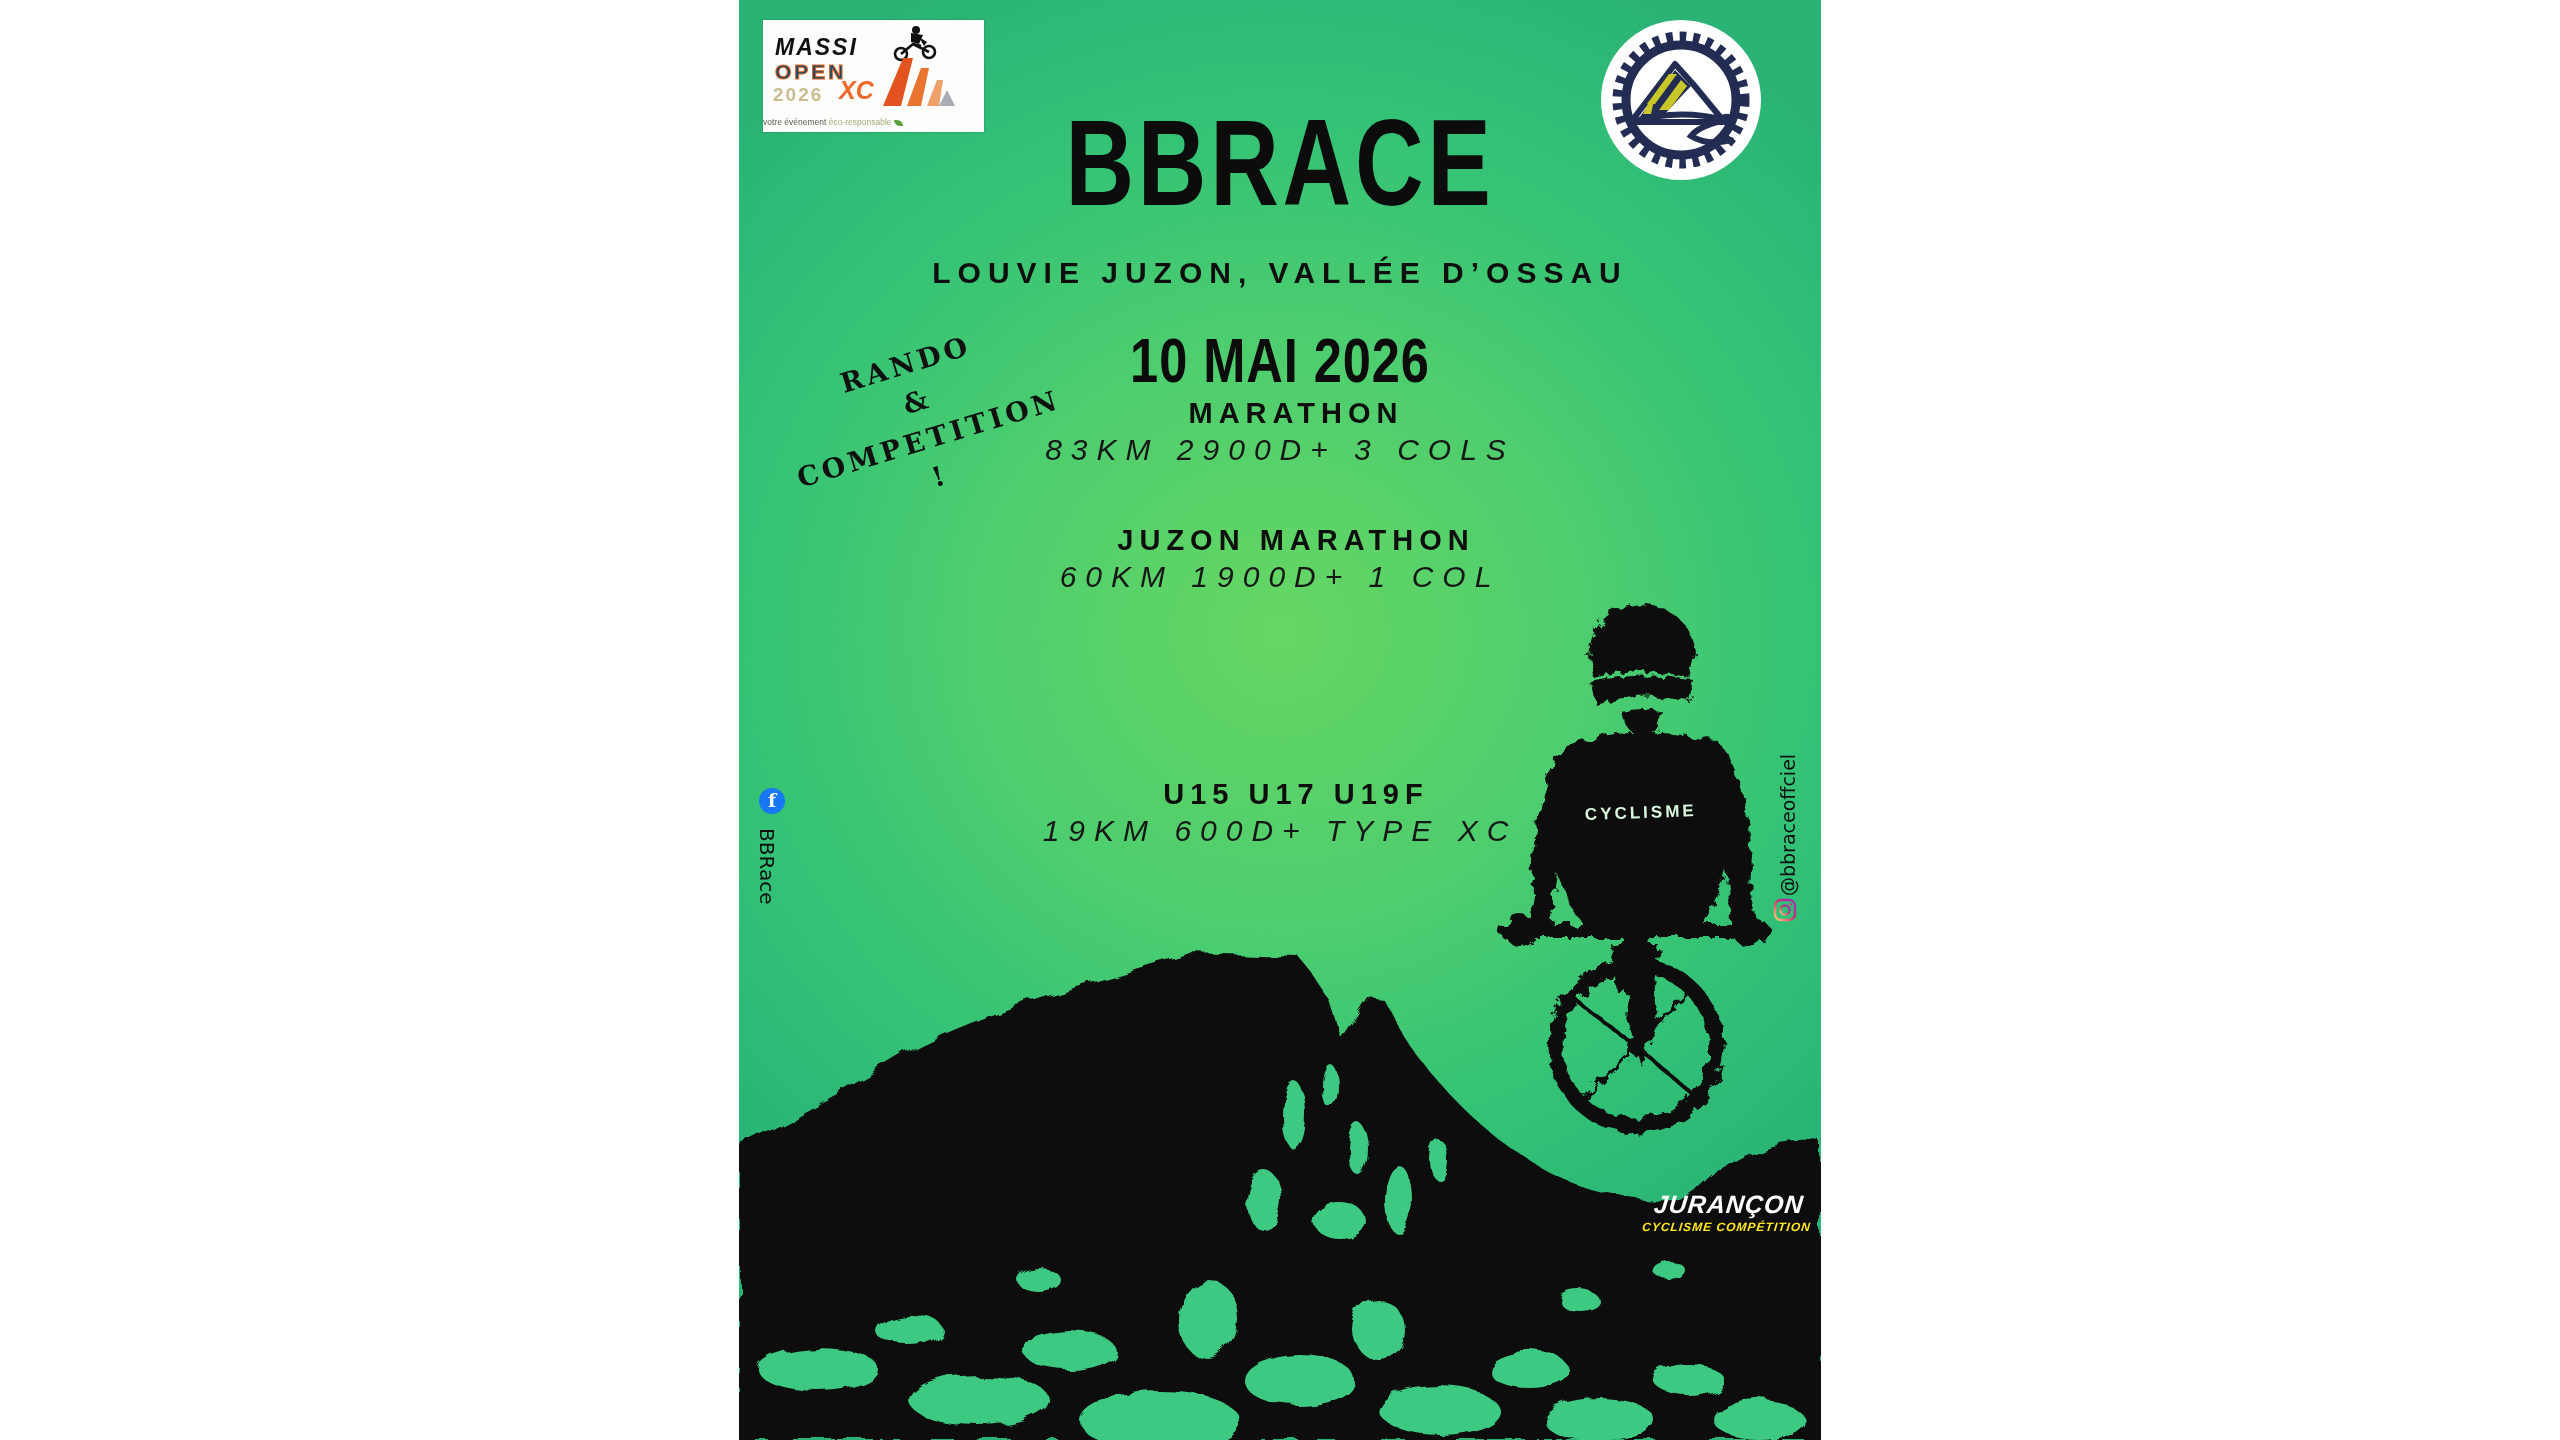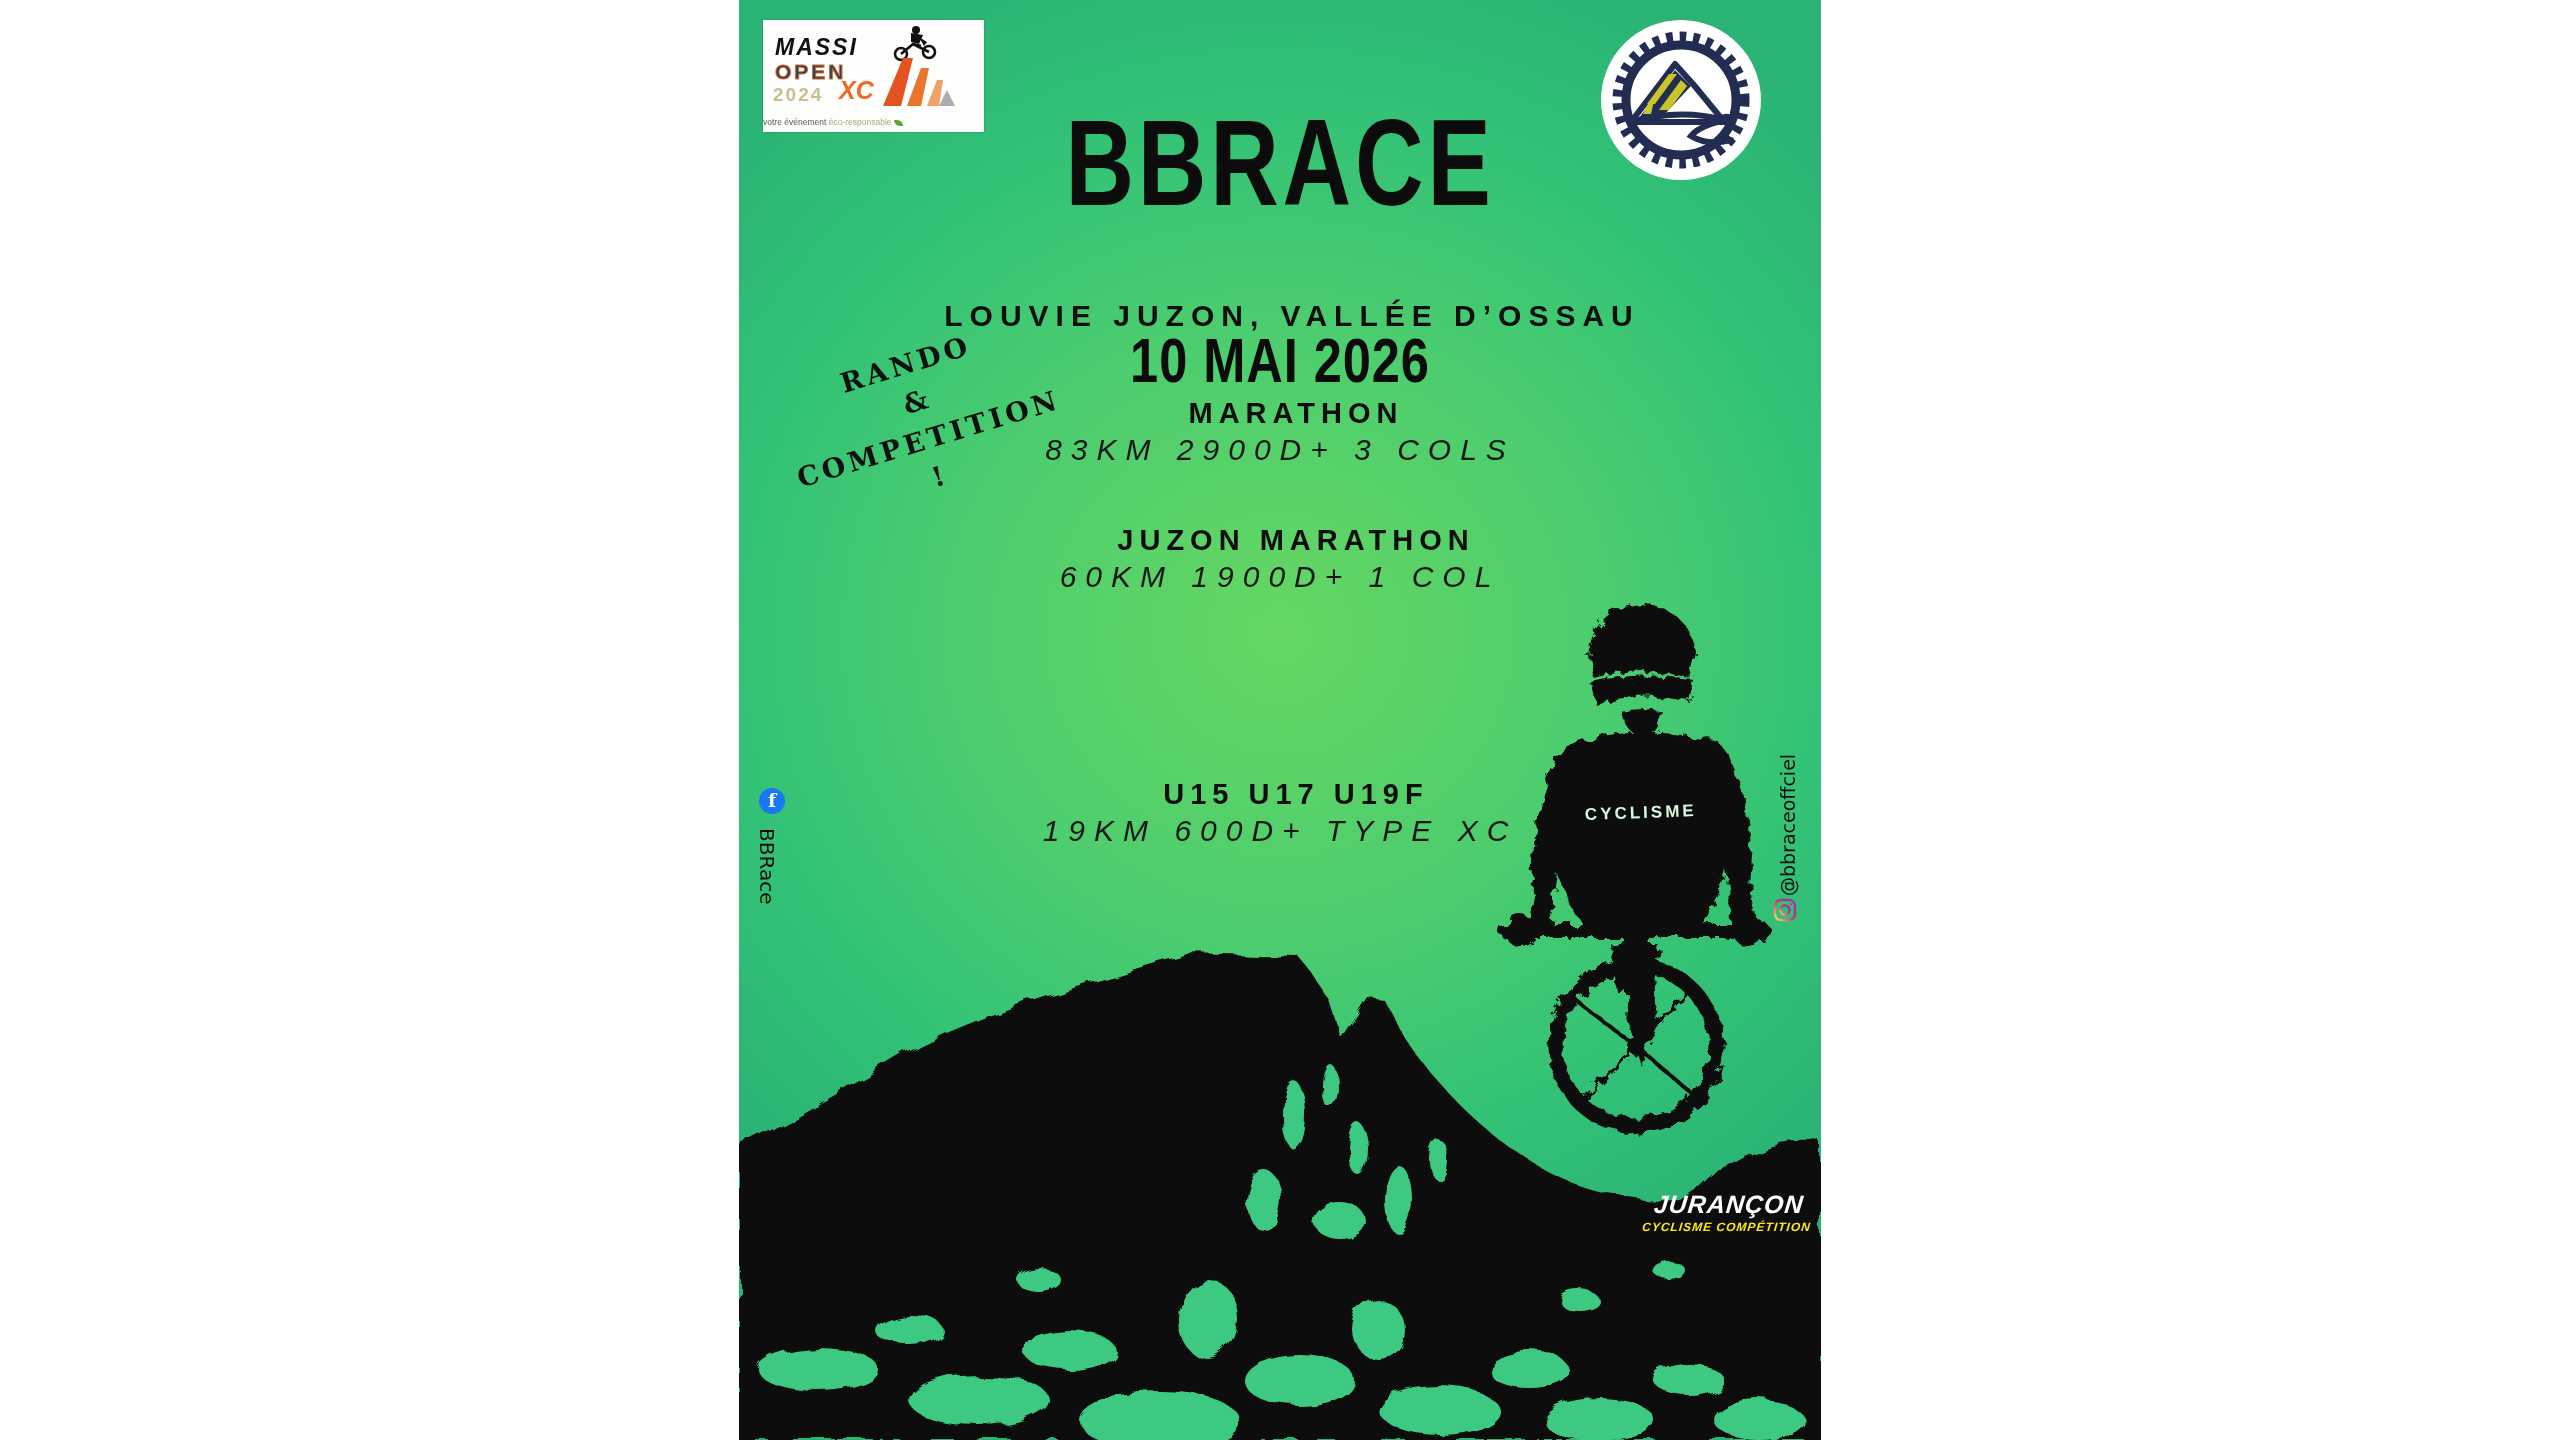--- a/index.html
+++ b/index.html
@@ -31,22 +31,22 @@
           border-radius:0 6px 0 6px; vertical-align:middle; }
 
   
   .club-badge { position:absolute; left:860px; top:18px; width:164px; height:164px; }
 
   
   .title { position:absolute; left:0; top:104px; width:100%; height:120px;
            line-height:118px; text-align:center; font-size:100px; font-weight:700;
            color:#0c0c0c; letter-spacing:4px;
            transform:scale(0.95,1.22); }
-  .location { position:absolute; left:12px; top:256px; width:100%; text-align:center;
-              font-size:30px; font-weight:700; letter-spacing:7px; color:#0e0e0e;margin-top:43px; }
+  .location { position:absolute; left:0; top:256px; width:100%; text-align:center;
+              font-size:30px; font-weight:700; letter-spacing:7px; color:#0e0e0e; }
 
   
   .note { position:absolute; left:34px; top:342px; width:300px; text-align:center;
           transform:rotate(-17deg); font-family:"DejaVu Serif", serif;
           font-weight:700; font-size:27px; letter-spacing:4px; color:#101010;
           line-height:1.45; }
 
   
   .date { position:absolute; left:0; top:328px; width:100%; text-align:center;
           font-size:55px; font-weight:700; letter-spacing:1px; color:#0c0c0c;
@@ -99,21 +99,21 @@
           <circle cx="46" cy="30" r="6"></circle>
         <path d="M18,32 L30,22 L46,30 M30,22 L38,24"></path>
       </g>
       <g fill="#111">
         <circle cx="33" cy="8" r="4"></circle>
         <path d="M28,11 L40,13 L36,22 L28,20 Z"></path>
         <path d="M36,15 L44,20 L41,24 Z"></path>
       </g>
     </svg>
     <div class="massi-open">OPEN</div>
-    <div class="massi-year">2024</div>
+    <div class="massi-year">2026</div>
     <div class="massi-xc">XC</div>
     <svg class="massi-mark" width="82" height="62" viewBox="0 0 82 62">
       <polygon points="8,58 28,10 38,10 26,58" fill="#e2531f"></polygon>
       <polygon points="32,58 46,20 54,20 46,58" fill="#e8742d"></polygon>
       <polygon points="52,58 62,32 68,32 64,58" fill="#f0a06a"></polygon>
       <polygon points="64,58 72,42 80,58" fill="#a7adb3"></polygon>
     </svg>
     <div class="massi-tag">
       <span>votre événement</span>
       <span class="eco">éco-responsable</span>

